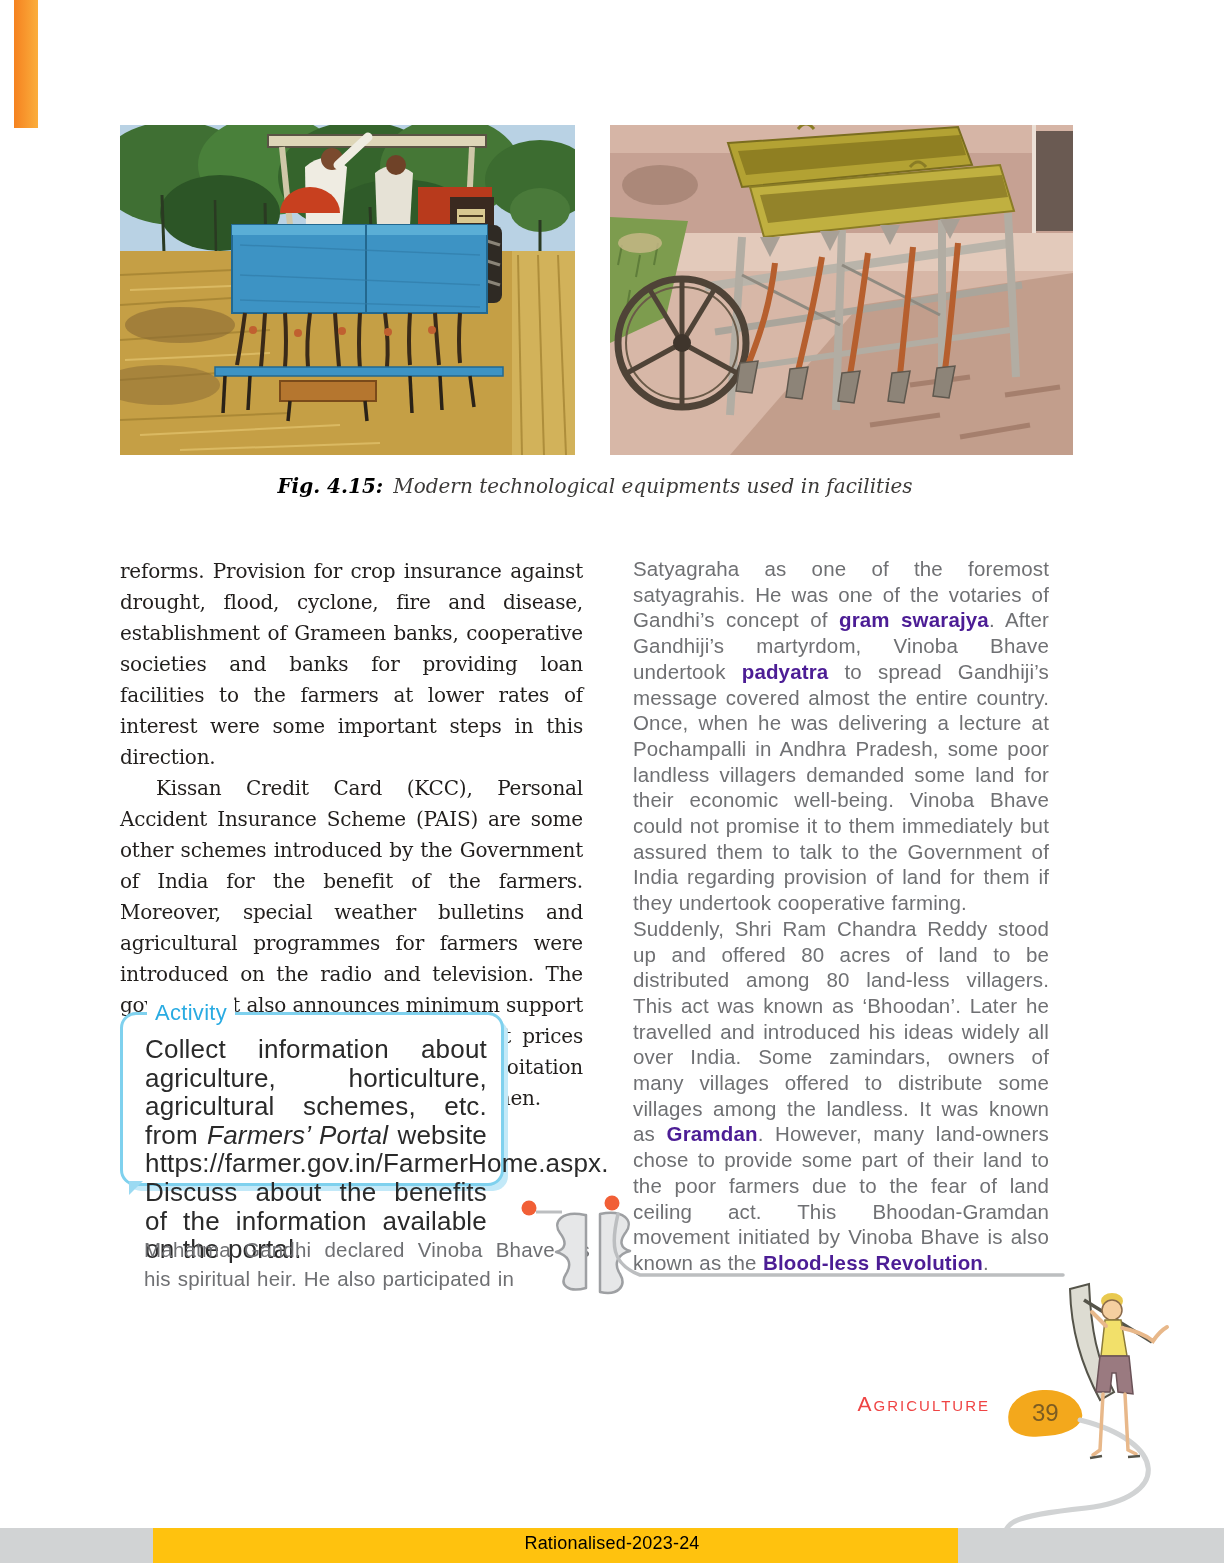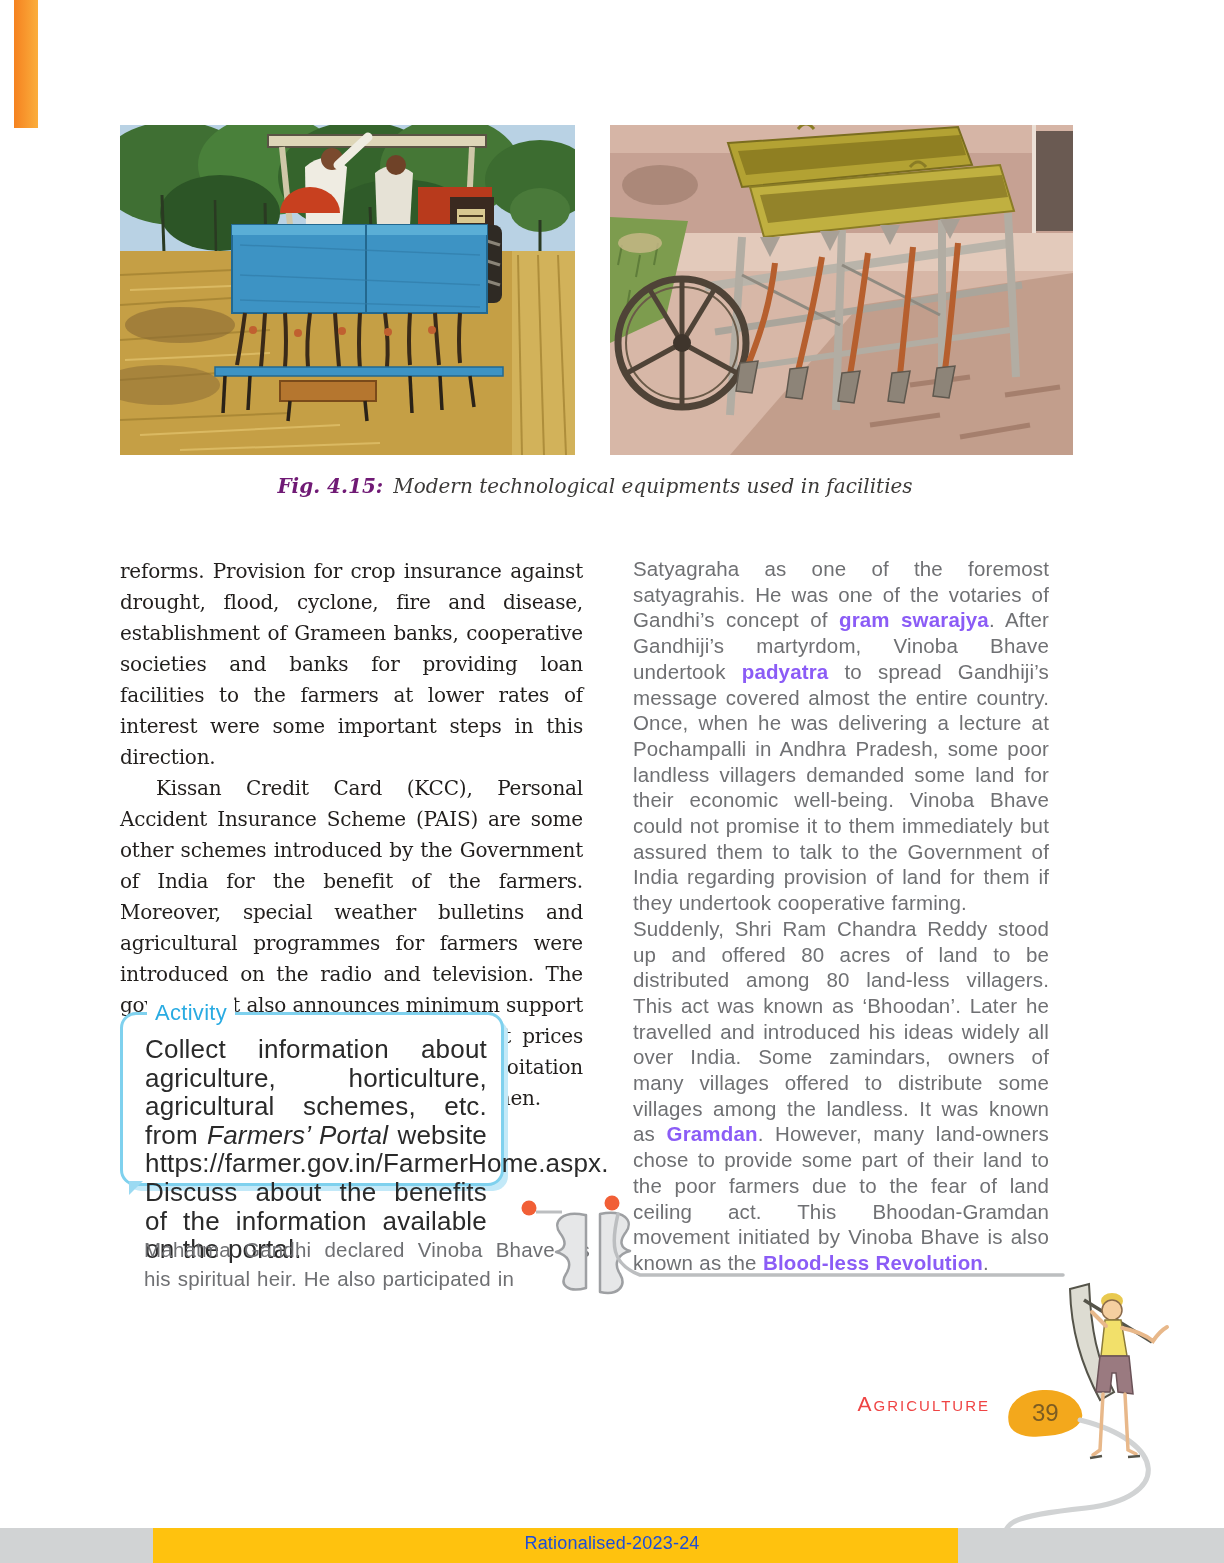--- a/index.html
+++ b/index.html
@@ -11,21 +11,21 @@
   .edge-strip{position:absolute;left:14px;top:0;width:24px;height:128px;
     background:linear-gradient(90deg,#f58220,#fbae3c);}
   
   .photo{position:absolute;top:125px;height:330px;}
   .photo svg{display:block;width:100%;height:100%;}
   .photo-left{left:120px;width:455px;}
   .photo-right{left:610px;width:463px;}
   
   .caption{position:absolute;left:100px;top:474px;width:990px;text-align:center;
     font-family:"DejaVu Serif", serif;font-style:italic;font-size:20px;color:#3c3a38;}
-  .caption .cap-label{font-weight:bold;color:#701a75;margin-right:10px;}
+  .caption .cap-label{font-weight:bold;color:#000000;margin-right:10px;}
   
   .serif-col{position:absolute;left:120px;top:556px;width:463px;}
   .serif-col p{margin:0;text-align:justify;
     font-family:"DejaVu Serif", serif;font-size:20px;line-height:31px;
     color:#211e1c;letter-spacing:-0.2px;}
   .serif-col p + p{text-indent:36px;}
   
   .activity-box{position:absolute;left:120px;top:1012px;width:384px;height:174px;
     border:3px solid #7fd1ee;border-radius:16px;
     box-shadow:5px 6px 0 -1px #c3e9f8;background:#ffffff;box-sizing:border-box;}
@@ -38,34 +38,34 @@
     border-left:14px solid #9bdaf2;border-bottom:14px solid transparent;}
   
   .bhoodan-title{position:absolute;left:120px;top:1206px;width:460px;text-align:center;
     font-size:23px;font-weight:bold;color:#55565a;letter-spacing:.4px;}
   .bhoodan-intro{position:absolute;left:144px;top:1236px;width:446px;text-align:justify;
     font-size:20.5px;line-height:28.5px;color:#6f7073;letter-spacing:.2px;word-spacing:1px;}
   
   .sans-col{position:absolute;left:633px;top:556px;width:416px;}
   .sans-col p{margin:0;text-align:justify;
     font-size:20.5px;line-height:25.7px;color:#6f7073;letter-spacing:.15px;word-spacing:.5px;}
-  .sans-col .b{font-weight:bold;color:#8b5cf6;}
+  .sans-col .b{font-weight:bold;color:#4c1d95;}
   
   .section-label{position:absolute;left:760px;top:1392px;width:230px;text-align:right;
     font-variant:small-caps;font-size:21px;letter-spacing:2px;color:#ef4444;}
   .page-blob{position:absolute;left:1008px;top:1390px;width:74px;height:46px;
     background:#f3a81c;border-radius:58% 66% 62% 46% / 72% 78% 52% 48%;
     transform:rotate(-4deg);display:flex;align-items:center;justify-content:center;}
   .page-blob span{font-size:24px;color:#7c5c22;font-weight:500;transform:rotate(4deg);}
   .footer-bar{position:absolute;left:0;top:1528px;width:1224px;height:35px;}
   .footer-bar .seg-gray-l{position:absolute;left:0;top:0;width:153px;height:35px;background:#d1d3d4;}
   .footer-bar .seg-yellow{position:absolute;left:153px;top:0;width:805px;height:35px;background:#ffc20e;}
   .footer-bar .seg-gray-r{position:absolute;left:958px;top:0;width:266px;height:35px;background:#d1d3d4;}
   .watermark{position:absolute;left:0;top:1533px;width:1224px;text-align:center;
-    font-size:18px;color:#1d4ed8;letter-spacing:.2px;}
+    font-size:18px;color:#000000;letter-spacing:.2px;}
   .decor-svg{position:absolute;left:0;top:0;width:1224px;height:1563px;pointer-events:none;}
 </style>
 </head>
 <body>
 
 <div class="page">
 
   <div class="edge-strip"></div>
 
   <div class="photo photo-left">

